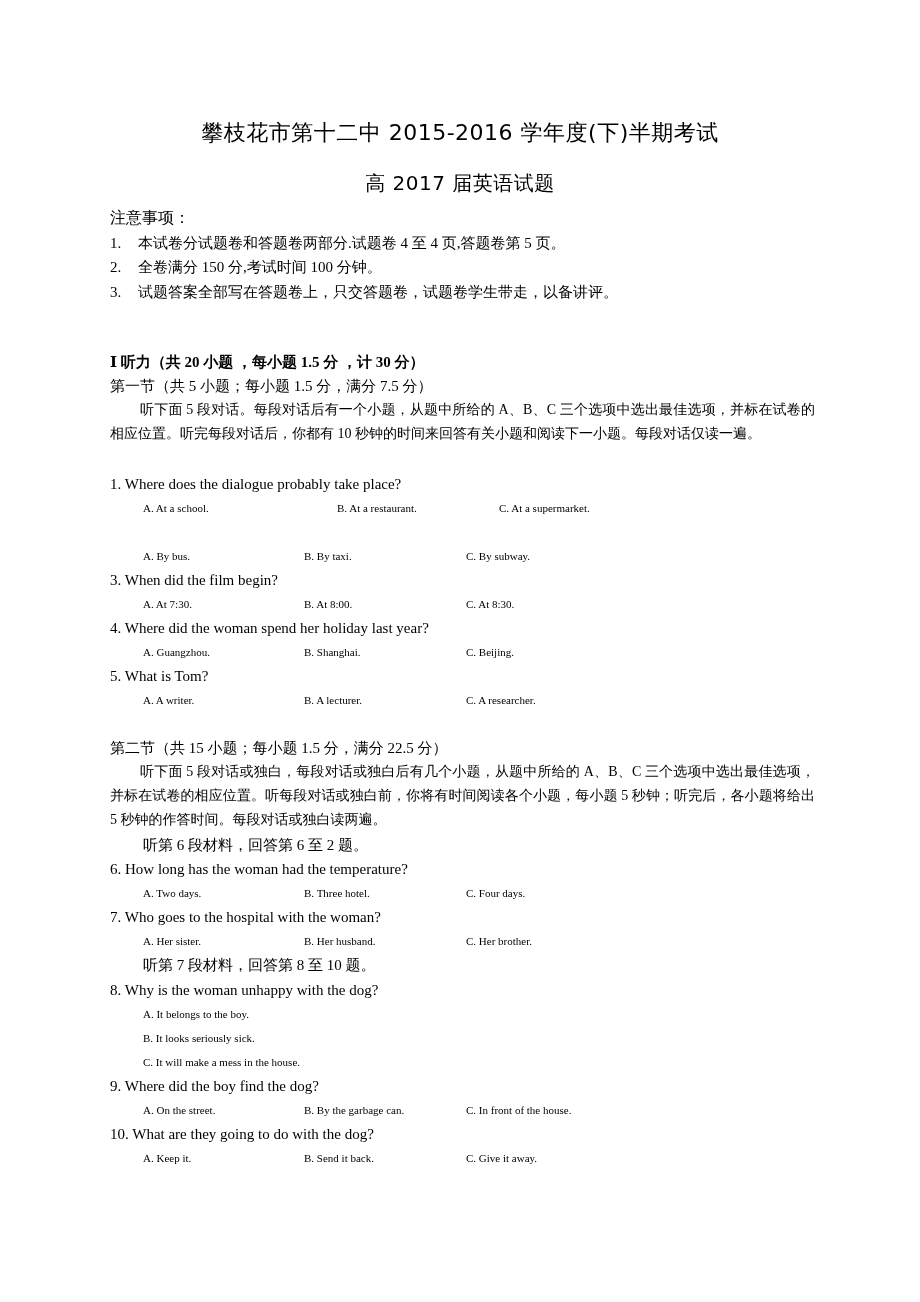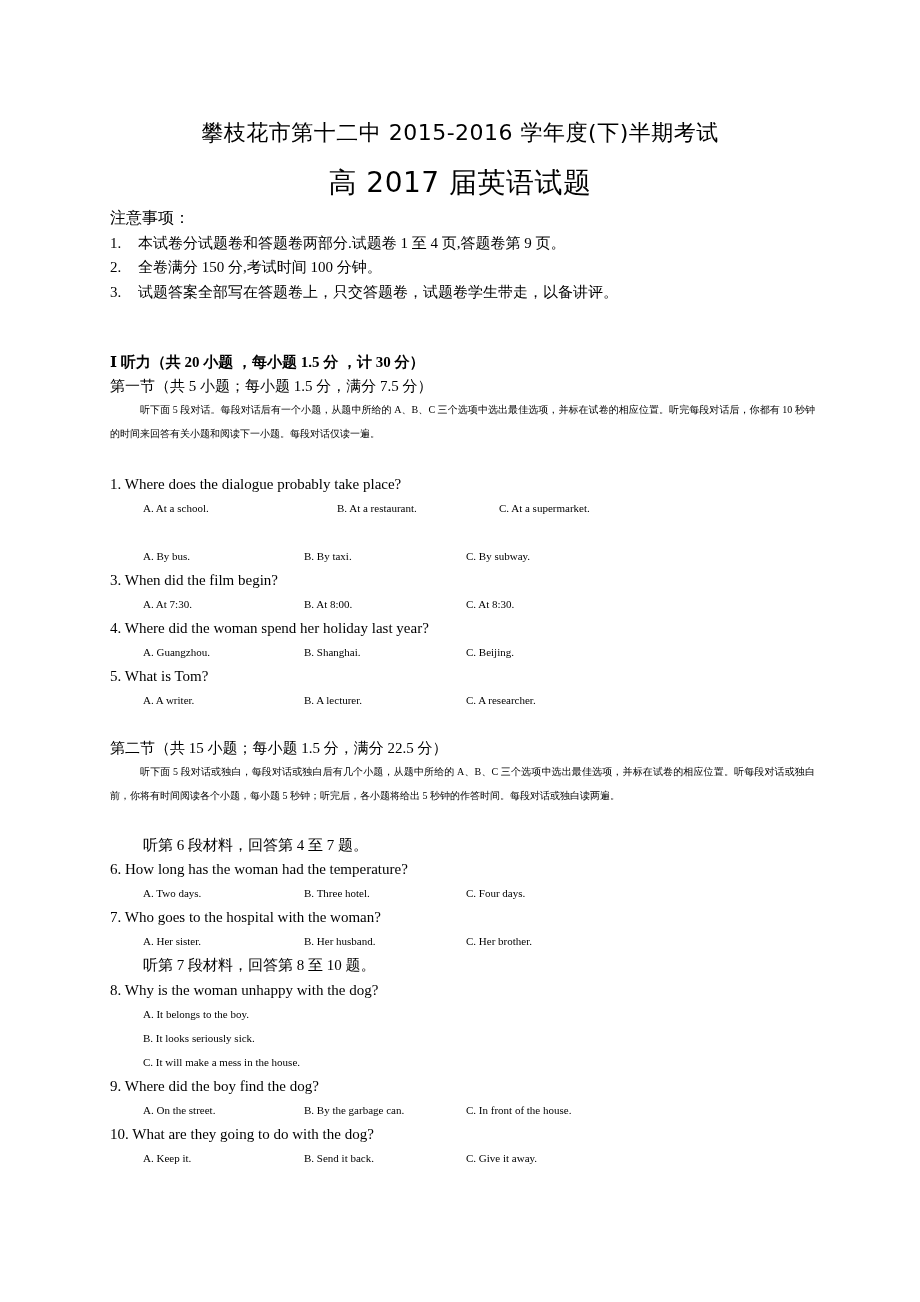--- a/index.html
+++ b/index.html
@@ -32,44 +32,44 @@
       position: absolute;
       left: 0;
       width: 920px;
       text-align: center;
       font-family: "DejaVu Sans", "Liberation Sans", sans-serif;
       font-size: 22px;
       line-height: 30px;
       letter-spacing: 0.5px;
     }
     .title.main { top: 118px; }
-    .title.sub { top: 168px; font-size: 28px; }
+    .title.sub { top: 168px; font-size: 20px; }
     .bold { font-weight: bold; }
     .para {
       position: absolute;
       left: 110px;
       width: 705px;
-      font-size: 10px;
+      font-size: 14px;
       line-height: 24.2px;
       text-indent: 30px;
       text-align: justify;
     }
     .opt { position: absolute; white-space: nowrap; font-size: 11px; line-height: 20px; }
   </style>
 </head>
 <body>
 
 <div class="page">
 
   <div class="title main">攀枝花市第十二中 2015-2016 学年度(下)半期考试</div>
   <div class="title sub">高 2017 届英语试题</div>
 
   <div class="line" style="left:110px; top:208px; font-size:16px;">注意事项：</div>
   <div class="line" style="left:110px; top:233px;">1.</div>
-  <div class="line" style="left:138px; top:233px;">本试卷分试题卷和答题卷两部分.试题卷 1 至 4 页,答题卷第 9 页。</div>
+  <div class="line" style="left:138px; top:233px;">本试卷分试题卷和答题卷两部分.试题卷 4 至 4 页,答题卷第 5 页。</div>
   <div class="line" style="left:110px; top:257px;">2.</div>
   <div class="line" style="left:138px; top:257px;">全卷满分 150 分,考试时间 100 分钟。</div>
   <div class="line" style="left:110px; top:282px;">3.</div>
   <div class="line" style="left:138px; top:282px;">试题答案全部写在答题卷上，只交答题卷，试题卷学生带走，以备讲评。</div>
 
   <div class="line bold" style="left:110px; top:352px;">Ⅰ  听力（共 20 小题 ，每小题 1.5 分 ，计 30 分）</div>
 
   <div class="line" style="left:110px; top:376px;">第一节（共 5 小题；每小题 1.5 分，满分 7.5 分）</div>
   <div class="para" style="top:398px;">听下面 5 段对话。每段对话后有一个小题，从题中所给的 A、B、C 三个选项中选出最佳选项，并标在试卷的相应位置。听完每段对话后，你都有 10 秒钟的时间来回答有关小题和阅读下一小题。每段对话仅读一遍。</div>
 
@@ -92,21 +92,21 @@
   <div class="opt" style="left:304px; top:642px;">B. Shanghai.</div>
   <div class="opt" style="left:466px; top:642px;">C. Beijing.</div>
 
   <div class="line" style="left:110px; top:666px;">5. What is Tom?</div>
   <div class="opt" style="left:143px; top:690px;">A. A writer.</div>
   <div class="opt" style="left:304px; top:690px;">B. A lecturer.</div>
   <div class="opt" style="left:466px; top:690px;">C. A researcher.</div>
 
   <div class="line" style="left:110px; top:738px;">第二节（共 15 小题；每小题 1.5 分，满分 22.5 分）</div>
   <div class="para" style="top:760px;">听下面 5 段对话或独白，每段对话或独白后有几个小题，从题中所给的 A、B、C 三个选项中选出最佳选项，并标在试卷的相应位置。听每段对话或独白前，你将有时间阅读各个小题，每小题 5 秒钟；听完后，各小题将给出 5 秒钟的作答时间。每段对话或独白读两遍。</div>
-  <div class="line" style="left:143px; top:835px;">听第 6 段材料，回答第 4 至 7 题。</div>
+  <div class="line" style="left:143px; top:835px;">听第 6 段材料，回答第 6 至 2 题。</div>
 
   <div class="line" style="left:110px; top:859px;">6. How long has the woman had the temperature?</div>
   <div class="opt" style="left:143px; top:883px;">A. Two days.</div>
   <div class="opt" style="left:304px; top:883px;">B. Three hotel.</div>
   <div class="opt" style="left:466px; top:883px;">C. Four days.</div>
 
   <div class="line" style="left:110px; top:907px;">7. Who goes to the hospital with the woman?</div>
   <div class="opt" style="left:143px; top:931px;">A. Her sister.</div>
   <div class="opt" style="left:304px; top:931px;">B. Her husband.</div>
   <div class="opt" style="left:466px; top:931px;">C. Her brother.</div>

